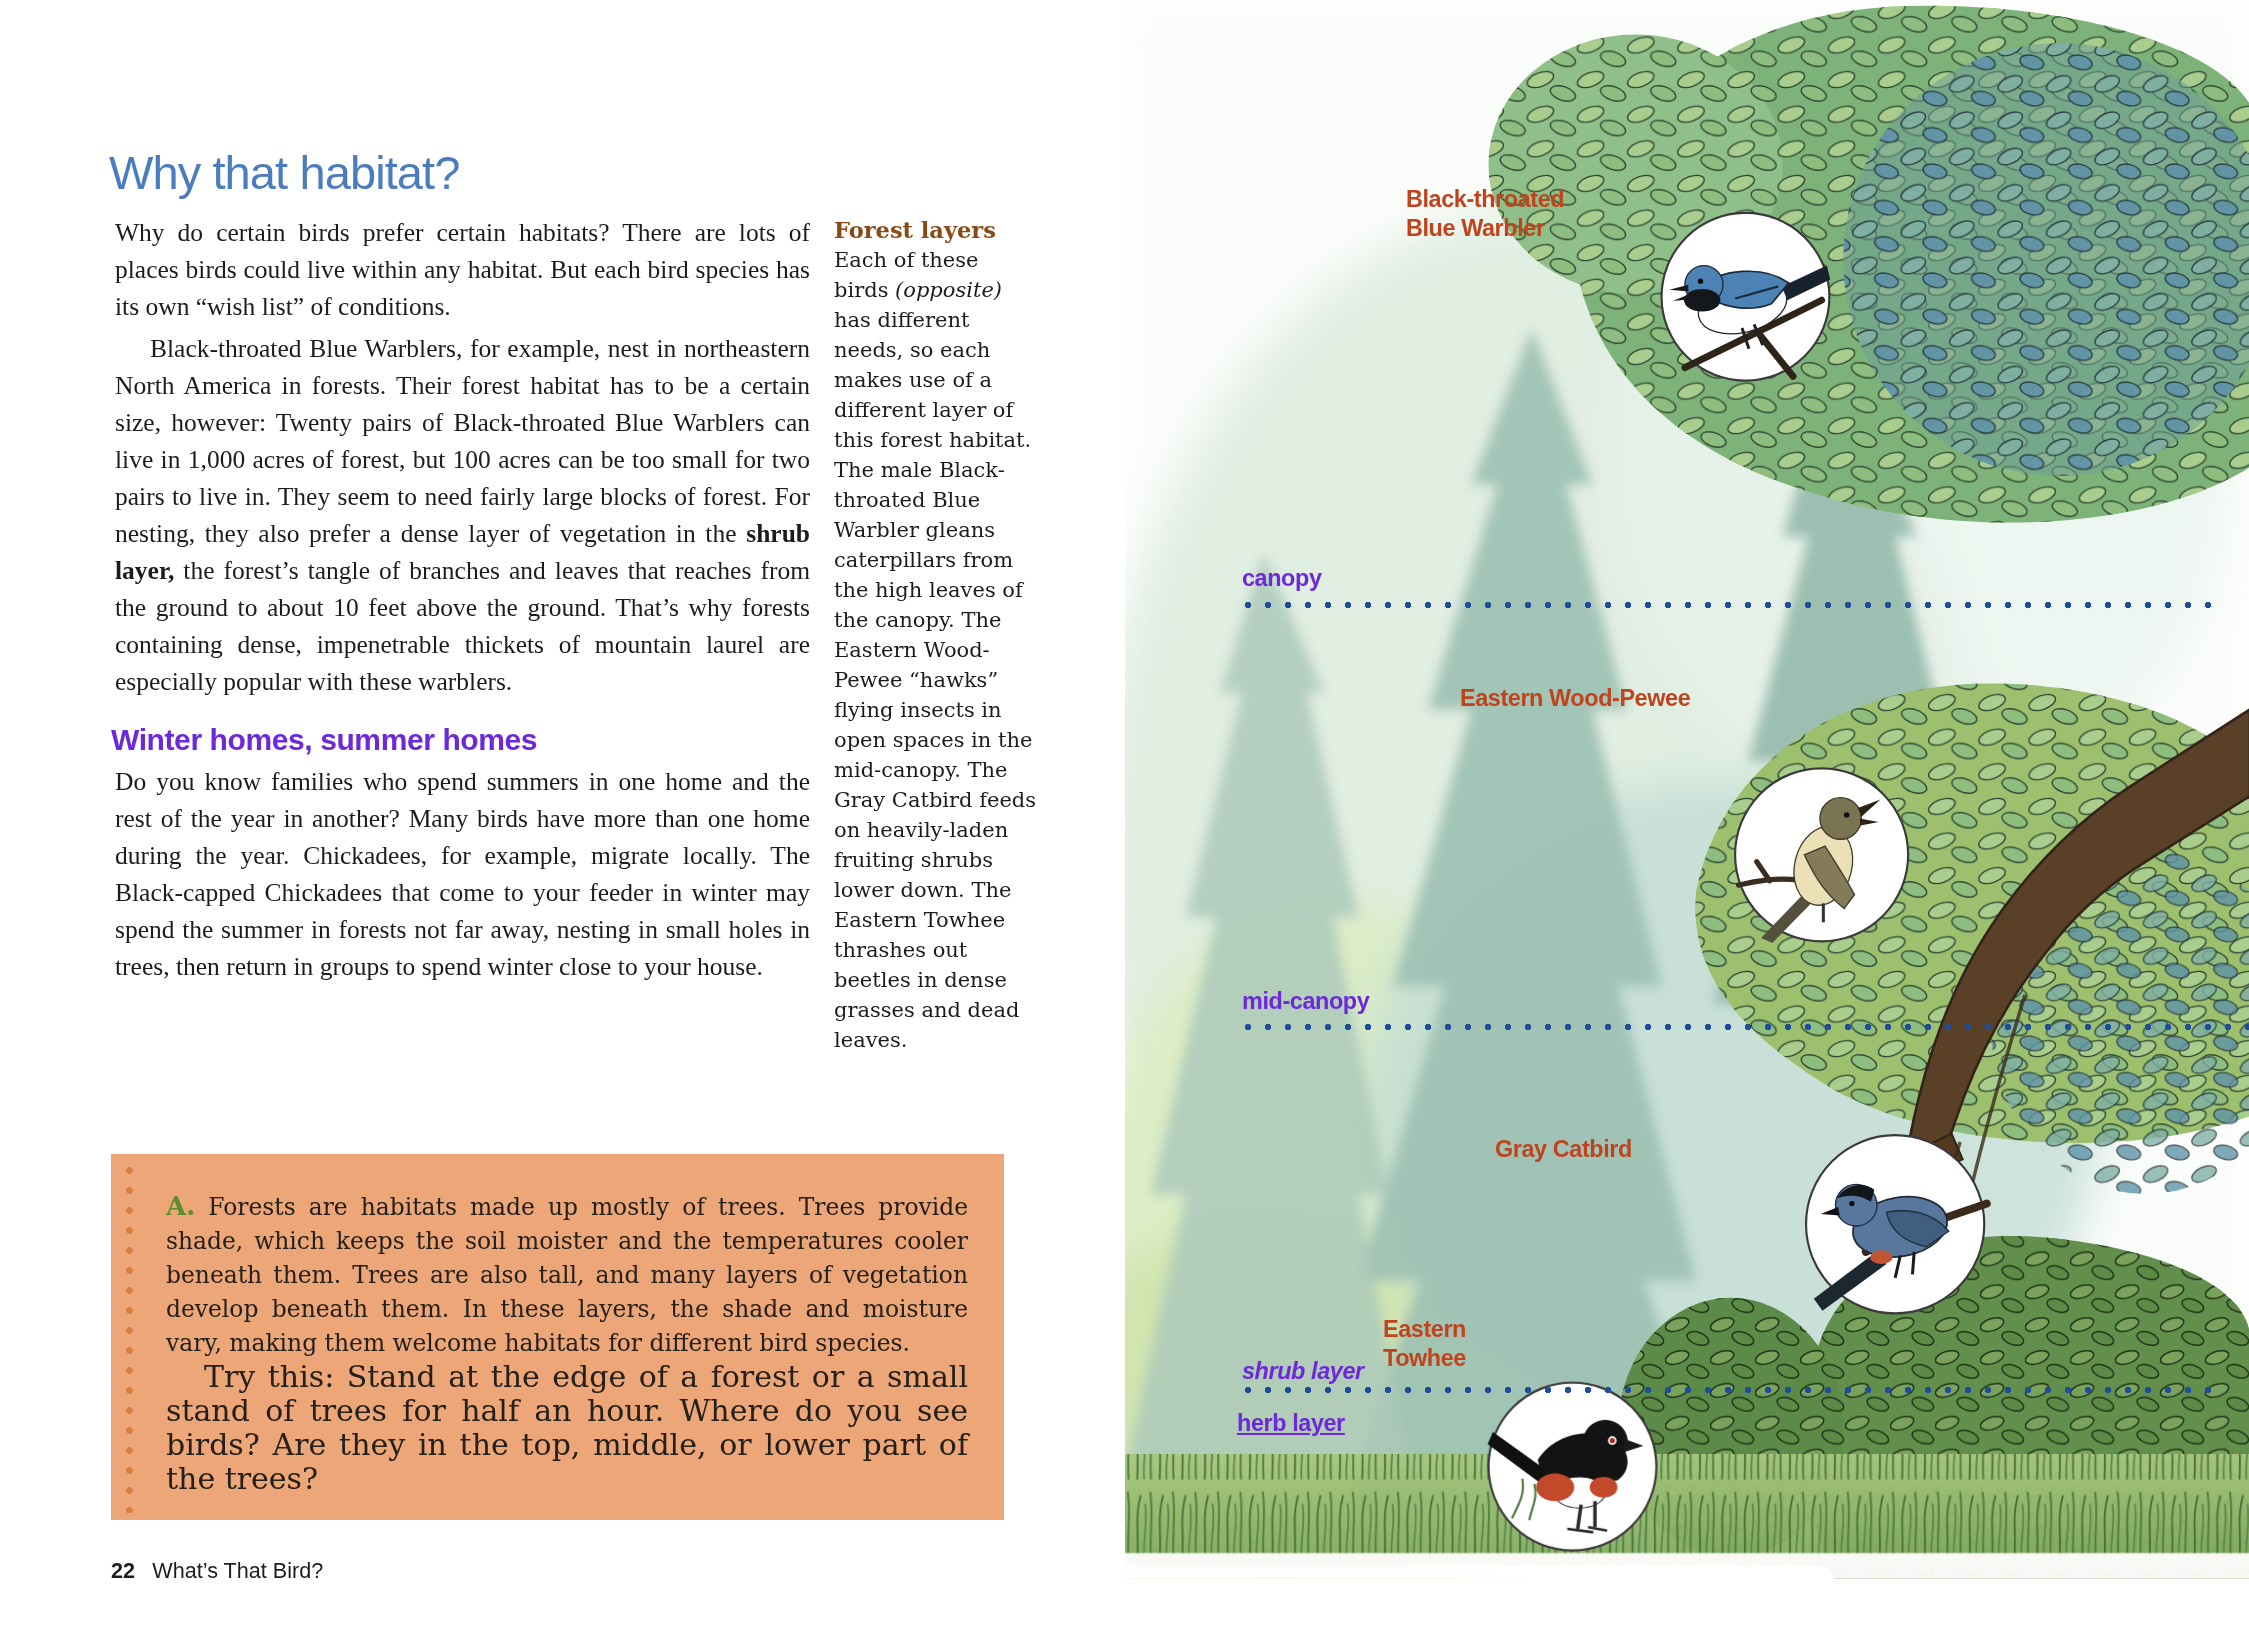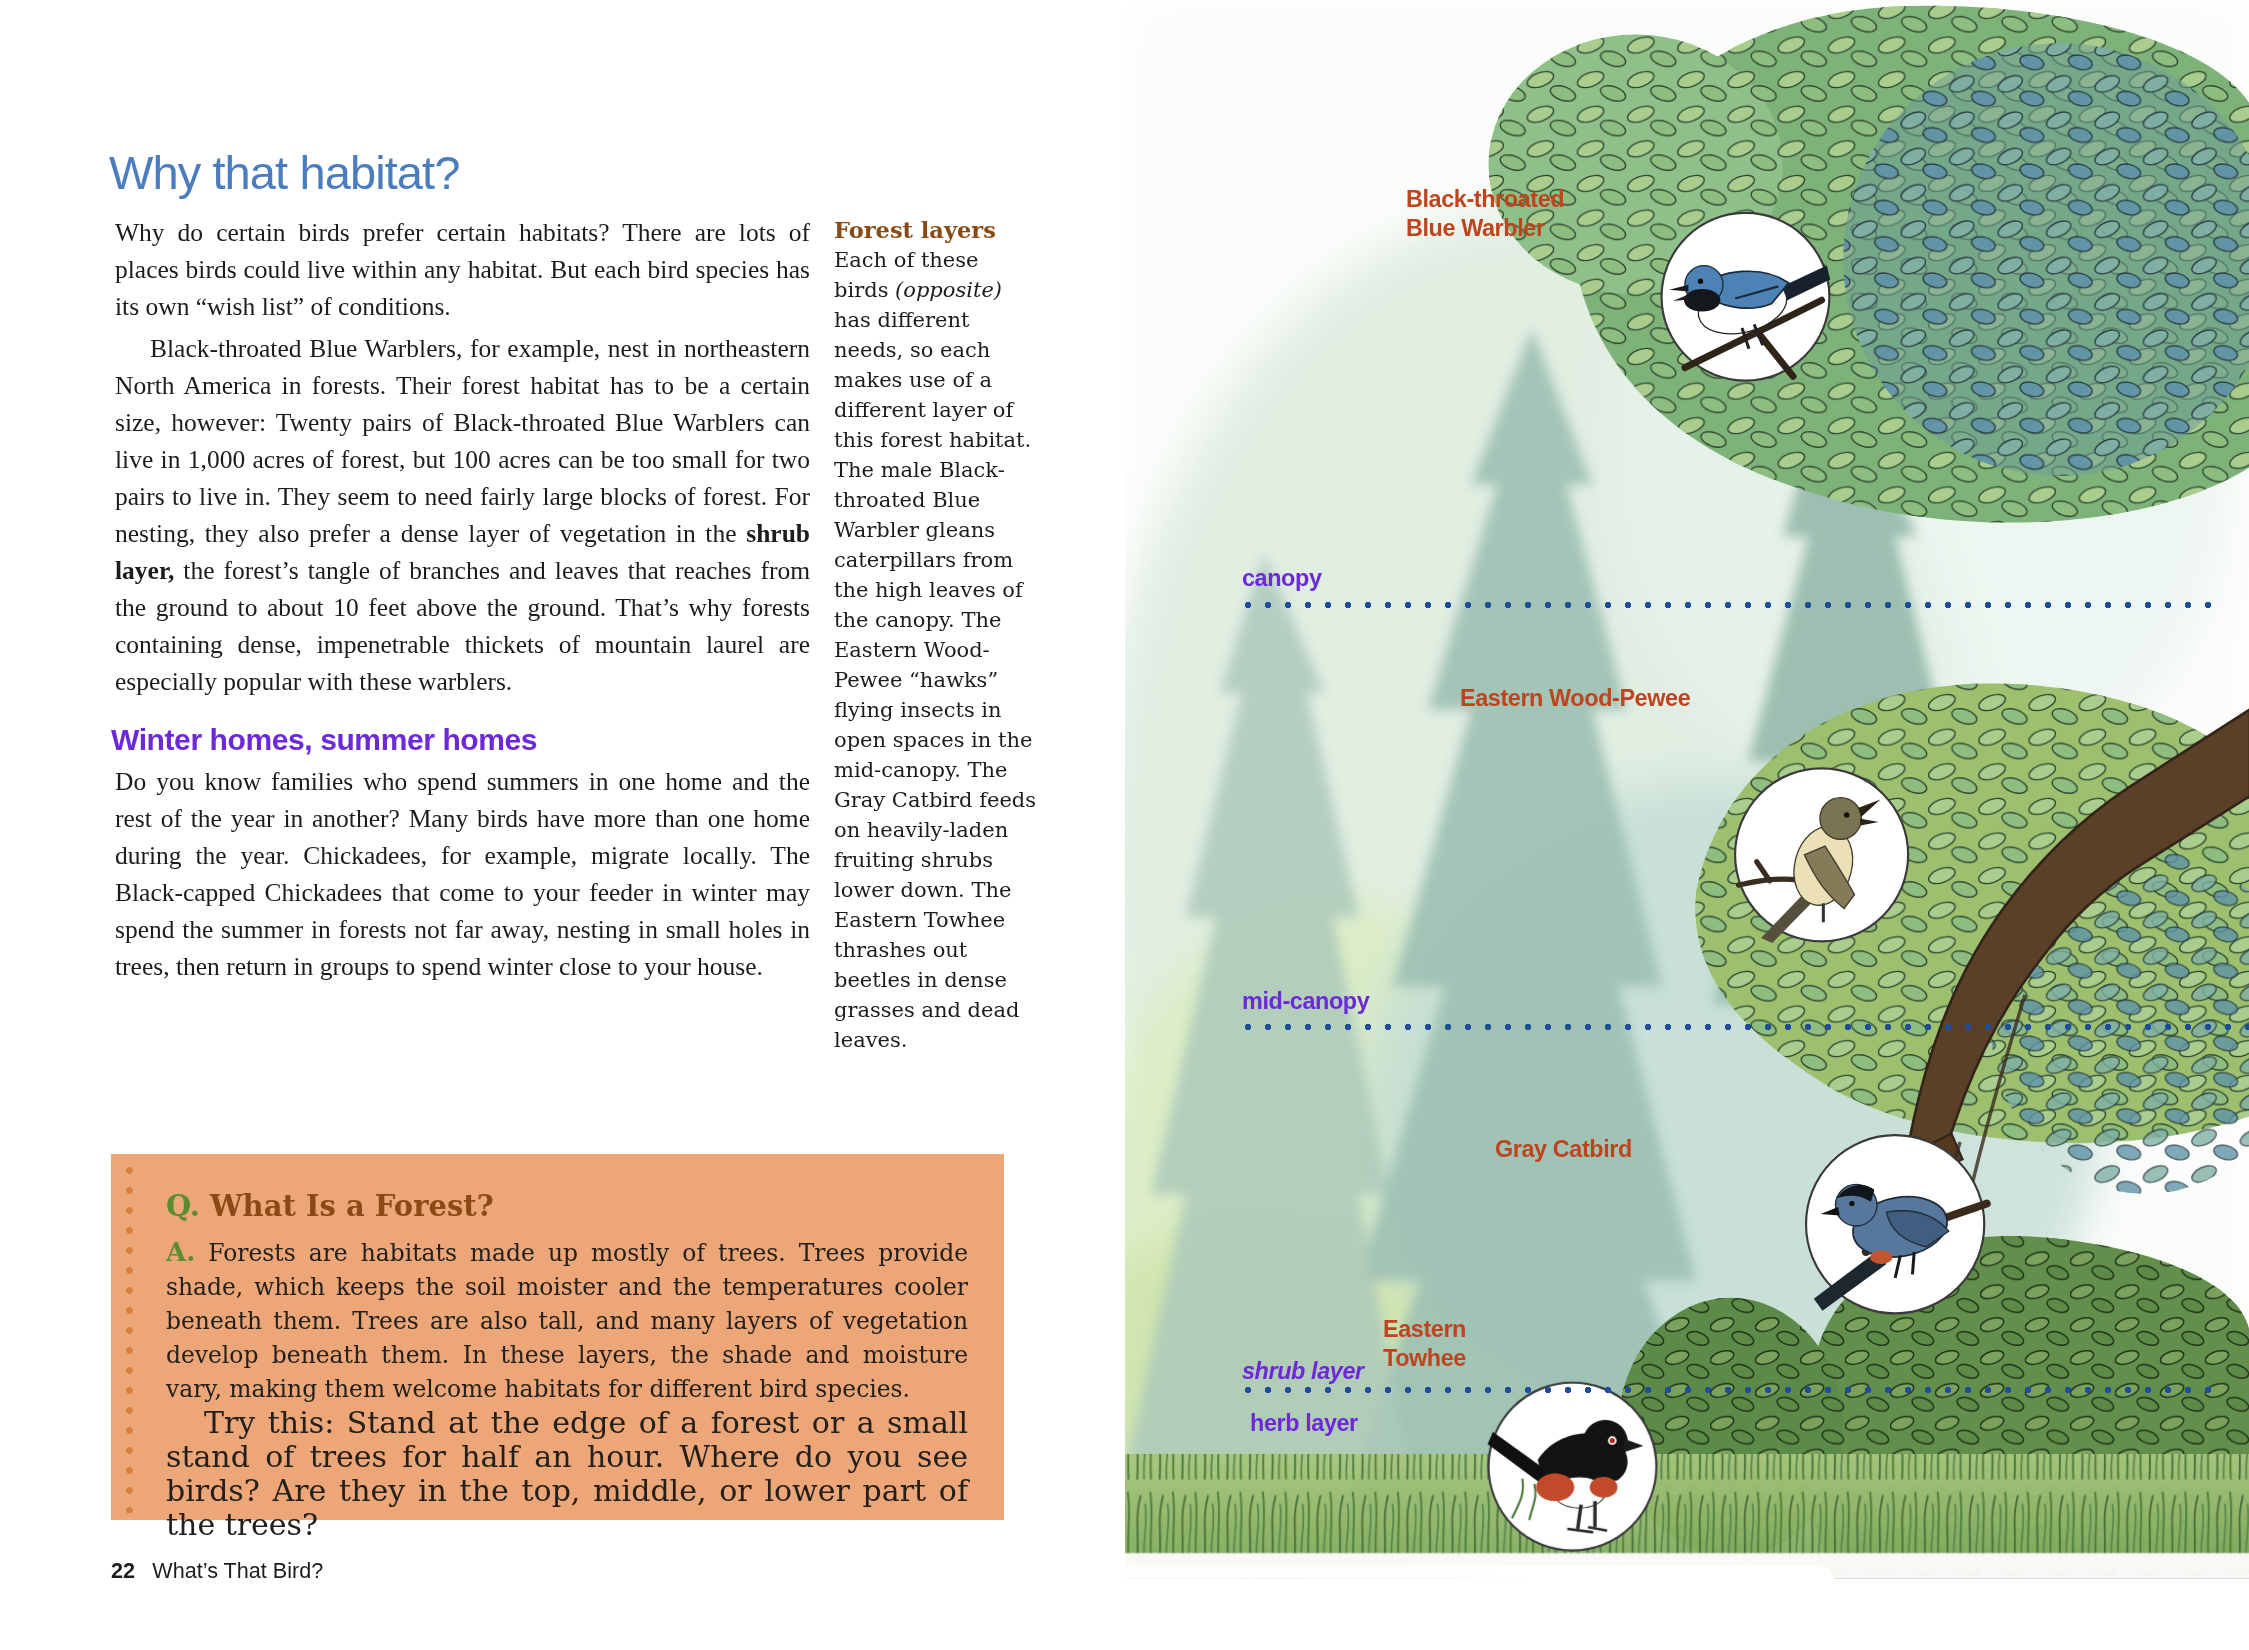--- a/index.html
+++ b/index.html
@@ -72,21 +72,20 @@
     <h2 class="sec-heading">Winter homes, summer homes</h2>
     <p><span>Do you know families who spend summers in one home and the rest of the year in another? Many birds have more than one home during the year. Chickadees, for example, migrate locally. The Black-capped Chickadees that come to your feeder in winter may spend the summer in forests not far away, nesting in small holes in trees, then return in groups to spend winter close to your house.</span></p>
   </div>
 
   <aside class="sidebar">
     <p class="sidebar-heading">Forest layers</p>
     <p><span>Each of these birds </span><span class="italic">(opposite)</span><span> has different needs, so each makes use of a different layer of this forest habitat. The male Black-throated Blue Warbler gleans caterpillars from the high leaves of the canopy. The Eastern Wood-Pewee “hawks” flying insects in open spaces in the mid-canopy. The Gray Catbird feeds on heavily-laden fruiting shrubs lower down. The Eastern Towhee thrashes out beetles in dense grasses and dead leaves.</span></p>
   </aside>
 
   <div class="qa-box">
-    <p class="qa-q"><span class="q-mark">Q.</span> <span class="q-text">What Is a Forest?</span></p>
     <p class="qa-body"><span class="a-mark">A.</span> <span>Forests are habitats made up mostly of trees. Trees provide shade, which keeps the soil moister and the temperatures cooler beneath them. Trees are also tall, and many layers of vegetation develop beneath them. In these layers, the shade and moisture vary, making them welcome habitats for different bird species.</span></p>
     <p class="qa-try">Try this: Stand at the edge of a forest or a small stand of trees for half an hour. Where do you see birds? Are they in the top, middle, or lower part of the trees?</p>
   </div>
 
   <div class="footer footer-left">
     <b>22</b><span class="gap"></span><span>What’s That Bird?</span>
   </div>
   <div class="footer footer-right">
     <span>How Birds Live</span><span class="gap"></span><b>23</b>
   </div>
@@ -234,21 +233,21 @@
 
     <div class="layer-label" style="left:117px;top:564px;">canopy</div>
     <div class="dotline" style="left:119px;top:601px;width:971px;"></div>
 
     <div class="layer-label" style="left:117px;top:987px;">mid-canopy</div>
     <div class="dotline" style="left:119px;top:1023px;width:1006px;"></div>
 
     <div class="layer-label" style="left:117px;top:1357px;font-style:italic;">shrub layer</div>
     <div class="dotline" style="left:119px;top:1386px;width:971px;"></div>
 
-    <div class="layer-label" style="left:125px;top:1409px;">herb layer</div>
+    <div class="layer-label" style="left:112px;top:1409px;text-decoration:underline;">herb layer</div>
 
     <div class="bird-label" style="left:281px;top:152px;margin-top:33px;">Black-throated
 Blue Warbler</div>
     <div class="bird-label" style="left:335px;top:684px;">Eastern Wood-Pewee</div>
     <div class="bird-label" style="left:370px;top:1135px;">Gray Catbird</div>
     <div class="bird-label" style="left:258px;top:1315px;">Eastern
 Towhee</div>
   </div>
 
 </div>

